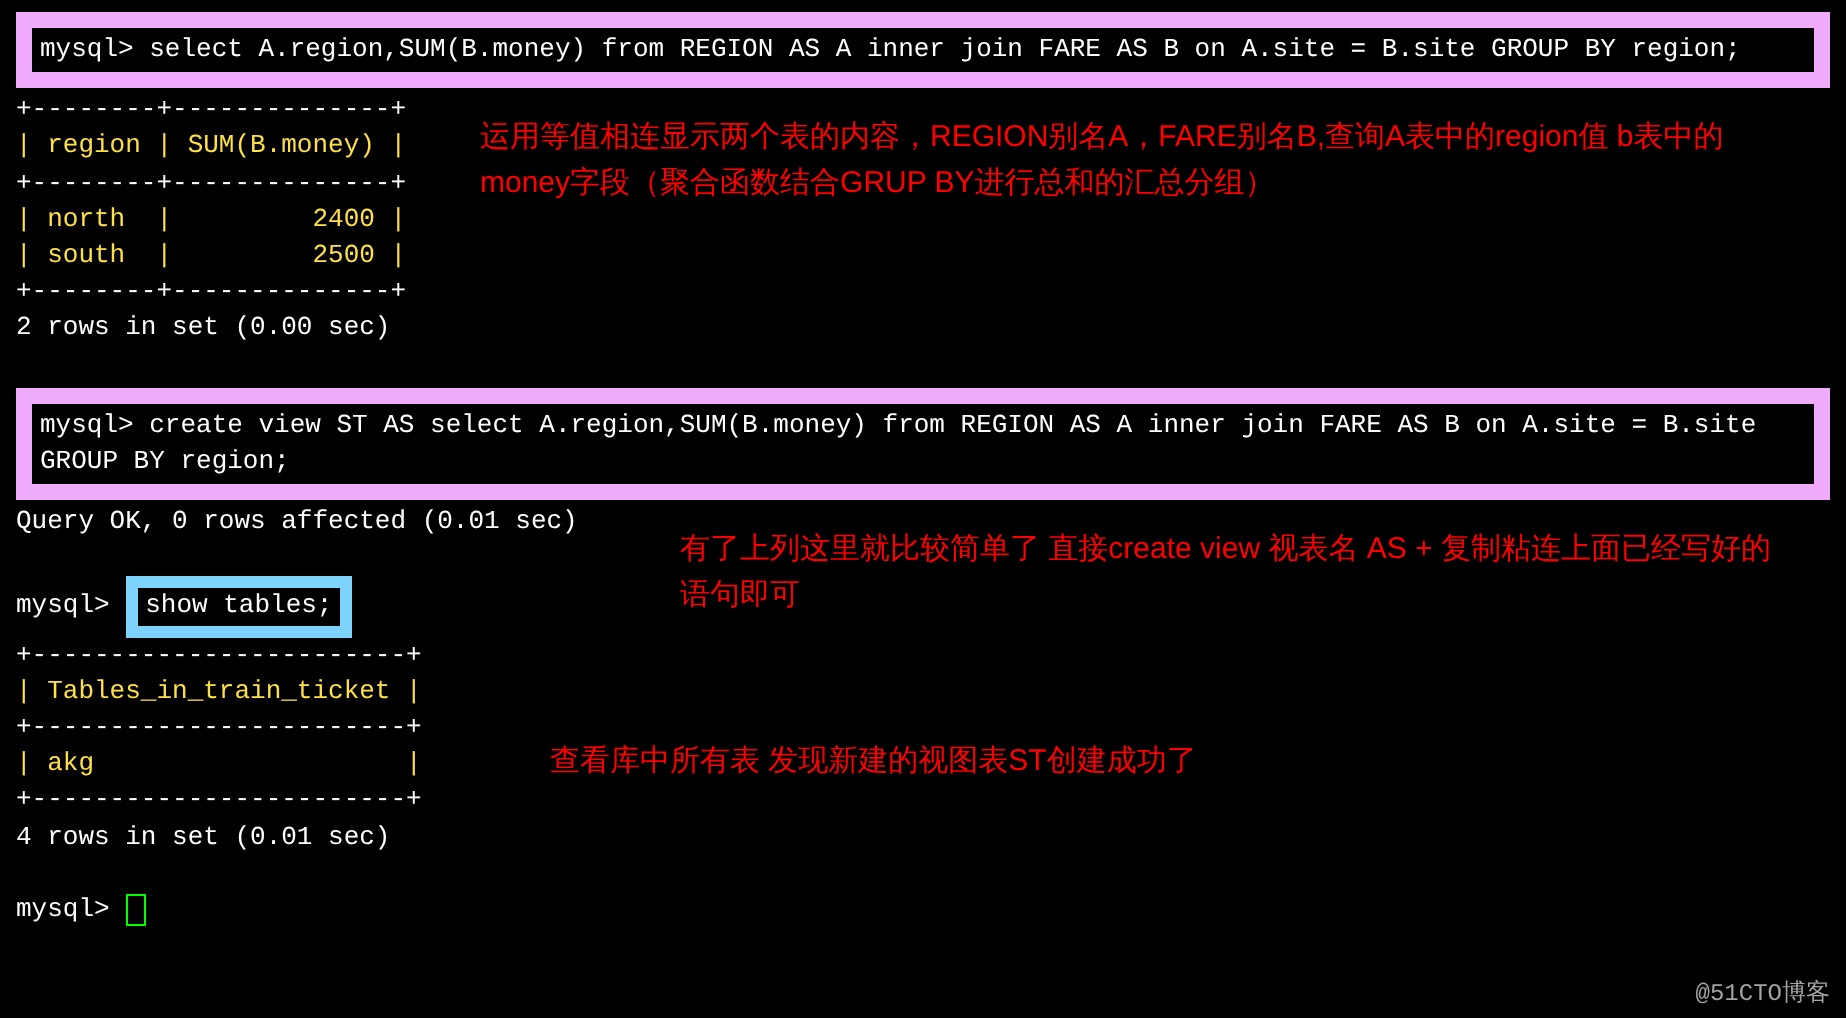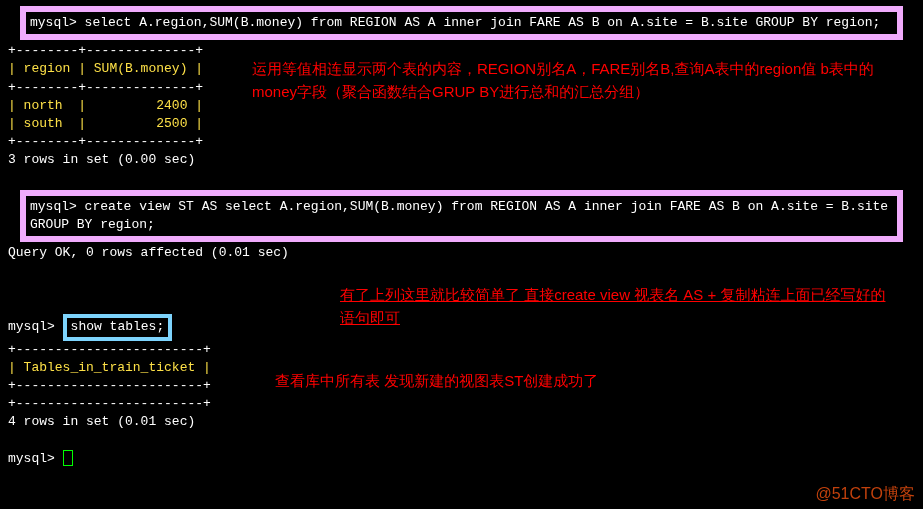--- a/index.html
+++ b/index.html
@@ -12,111 +12,109 @@
       width: 923px;
       height: 509px;
       overflow: hidden;
       position: relative;
     }
     .terminal {
       padding: 4px 8px;
       line-height: 1.4;
     }
     .red-box {
-      border: 6px solid #f0abfc;
+      border: 8px solid #f0abfc;
       padding: 2px 4px;
-      margin: 2px 12px;
+      margin: 2px 0;
     }
     .table-border {
       color: #fff;
       white-space: pre;
     }
     .table-row {
       color: #fde047;
       white-space: pre;
     }
     .annotation {
       color: #ff0000;
       position: absolute;
       font-family: "Microsoft YaHei", sans-serif;
       font-size: 15px;
       line-height: 1.5;
     }
     .anno1 {
       top: 58px;
       left: 240px;
       width: 660px;
-      margin-left: 12px;
     }
     .anno2 {
-      top: 284px;
+      top: 264px;
       left: 340px;
       width: 560px;
-      text-decoration: underline;
     }
     .anno3 {
       top: 370px;
       left: 275px;
       width: 620px;
     }
     .watermark {
       position: absolute;
       bottom: 4px;
       right: 8px;
-      color: #c2410c;
-      font-family: Liberation Sans, sans-serif;
-      font-size: 16px;
+      color: #a3a3a3;
+      font-family: Liberation Mono, monospace;
+      font-size: 12px;
     }
     .cursor {
       display: inline-block;
       width: 8px;
       height: 14px;
       border: 1px solid #0f0;
       vertical-align: middle;
     }
     .small-red-box {
-      border: 4px solid #7dd3fc;
+      border: 6px solid #7dd3fc;
       padding: 0 4px;
       display: inline-block;
-      margin-top: 34px;
     }
     .line {
       white-space: pre-wrap;
     }
   </style>
 </head>
 <body>
 
 <div class="terminal">
   <div class="red-box">
     <span class="line"><span>mysql&gt; </span><span>select A.region,SUM(B.money) from REGION AS A inner join FARE AS B on A.site = B.site GROUP BY region;</span></span>
   </div>
   
   <div class="table-border">+--------+--------------+</div>
   <div class="table-row">| region | SUM(B.money) |</div>
   <div class="table-border">+--------+--------------+</div>
   <div class="table-row">| north  |         2400 |</div>
   <div class="table-row">| south  |         2500 |</div>
   <div class="table-border">+--------+--------------+</div>
-  <div>3 rows in set (0.00 sec)</div>
+  <div>2 rows in set (0.00 sec)</div>
   <br>
   
   <div class="red-box">
     <span class="line"><span>mysql&gt; </span><span>create view ST AS select A.region,SUM(B.money) from REGION AS A inner join FARE AS B on A.site = B.site GROUP BY region;</span></span>
   </div>
   <div>Query OK, 0 rows affected (0.01 sec)</div>
   <br>
   
   <div>
     <span>mysql&gt; </span><span class="small-red-box"><span>show tables;</span></span>
   </div>
   
   <div class="table-border">+------------------------+</div>
   <div class="table-row">| Tables_in_train_ticket |</div>
   <div class="table-border">+------------------------+</div>
+  <div class="table-row">| akg                    |</div>
   <div class="table-border">+------------------------+</div>
   <div>4 rows in set (0.01 sec)</div>
   <br>
   
   <div>
     <span>mysql&gt; </span><span class="cursor"></span>
   </div>
 </div>
 
 <div class="annotation anno1">运用等值相连显示两个表的内容，REGION别名A，FARE别名B,查询A表中的region值 b表中的money字段（聚合函数结合GRUP BY进行总和的汇总分组）</div>

